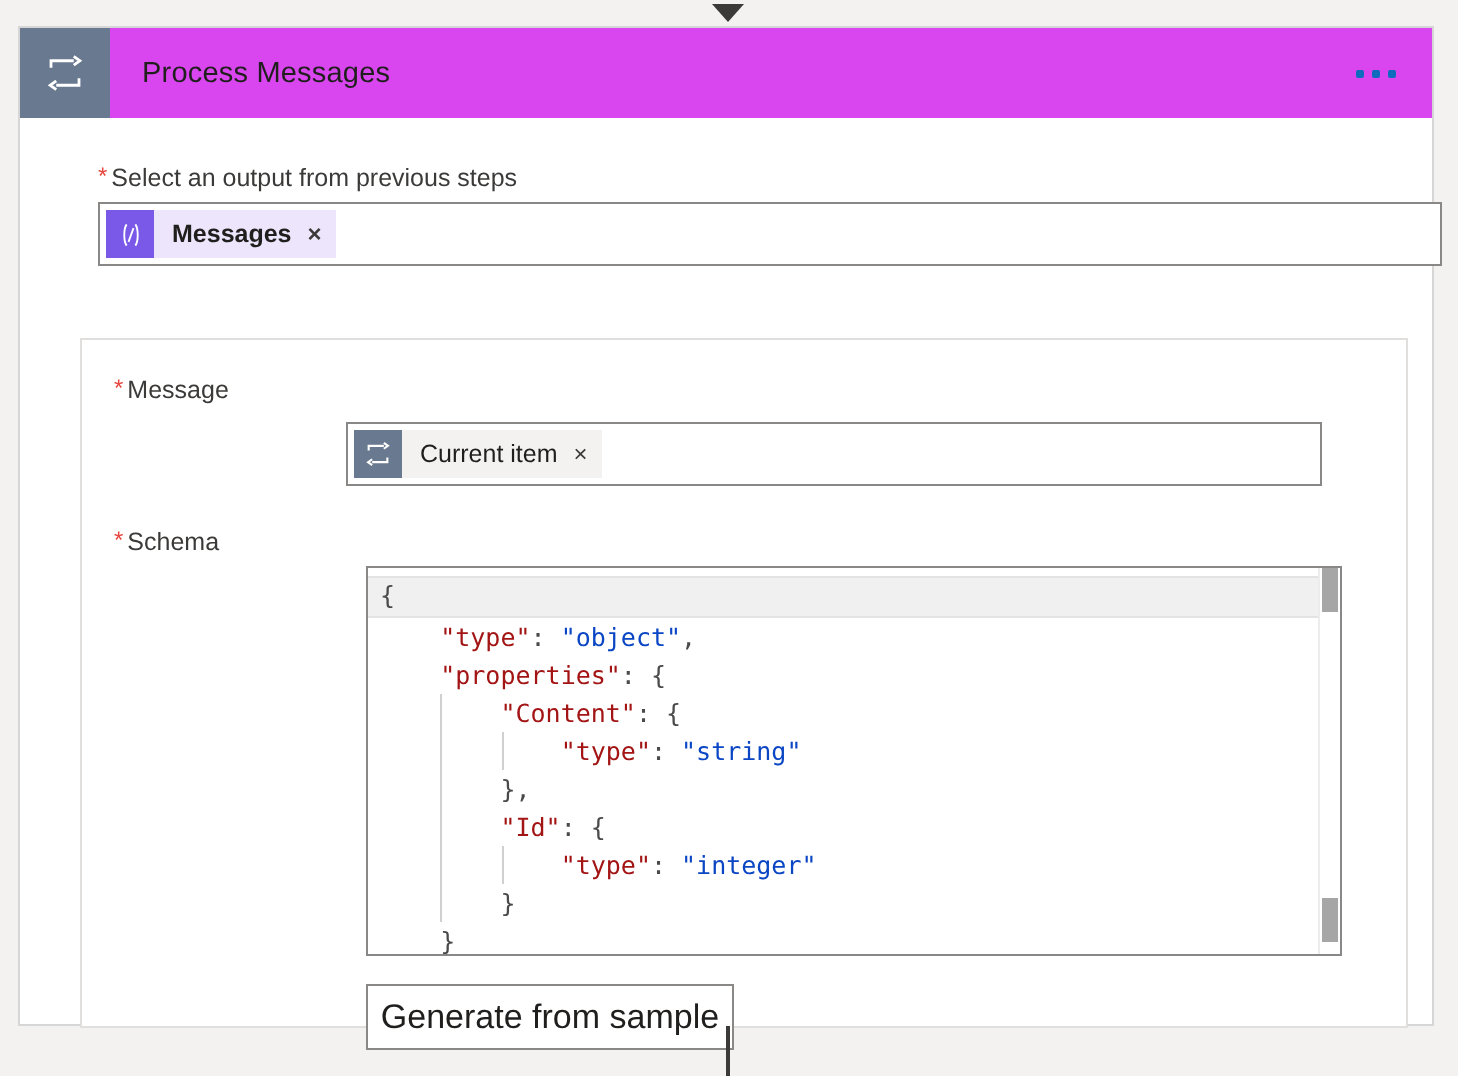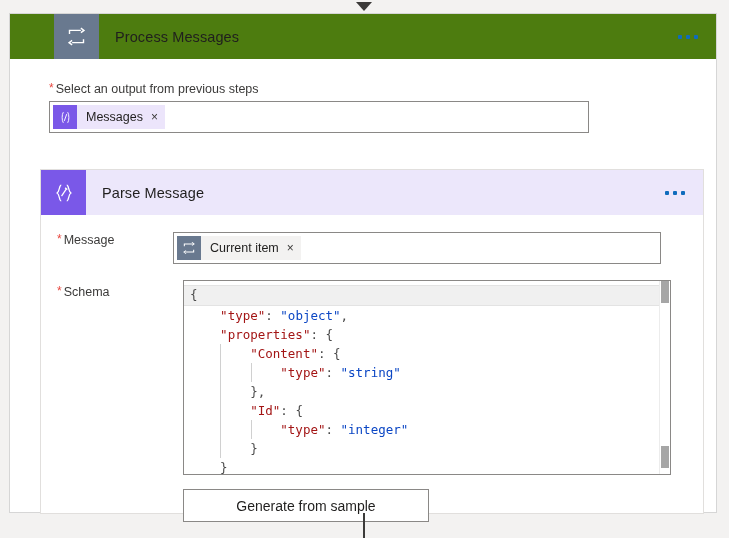--- a/index.html
+++ b/index.html
@@ -45,21 +45,21 @@
     box-sizing: border-box;
   }
 
   .card-header {
     display: flex;
     align-items: center;
     height: 45px;
     background: #eceff4;
     box-sizing: border-box;
   }
-  .card-header.outer { background: #4d7c0f; padding-left: 44px; }
+  .card-header.outer { background: #d946ef; }
 
   .hdr-icon-box {
     width: 45px;
     height: 45px;
     flex: 0 0 45px;
     display: flex;
     align-items: center;
     justify-content: center;
   }
   .hdr-icon-box.loop { background: #69798f; }
@@ -110,21 +110,21 @@
 
   .token-input {
     height: 32px;
     border: 1px solid #8a8886;
     background: #ffffff;
     display: flex;
     align-items: center;
     padding: 0 3px;
     box-sizing: border-box;
   }
-  .token-input.wide { width: 540px; }
+  .token-input.wide { width: 672px; font-weight: bold; }
 
   
   .token {
     display: inline-flex;
     align-items: center;
     height: 24px;
     max-width: 100%;
   }
   .token-icon {
     width: 24px; height: 24px;
@@ -185,21 +185,21 @@
   }
   .row-label {
     width: 132px;
     flex: 0 0 132px;
     padding-left: 16px;
     box-sizing: border-box;
     font-size: 12.5px;
     color: #3b3a39;
     white-space: nowrap;
   }
-  .row-content { flex: 1 1 auto; }
+  .row-content { flex: 1 1 auto; margin-top: 24px; }
 
   .row-content .token-input.content-field {
     width: 488px;
     height: 32px;
   }
 
   
   .code-editor {
     width: 488px;
     height: 195px;
@@ -258,26 +258,26 @@
     position: absolute;
     left: 1px;
     width: 8px;
     background: #a6a6a6;
   }
   .sb-thumb.top { top: 0; height: 22px; }
   .sb-thumb.bottom { bottom: 6px; height: 22px; }
 
   
   .gen-btn {
-    width: 246px;
+    width: 184px;
     height: 33px;
     border: 1px solid #8a8886;
     background: #ffffff;
     font-family: "Liberation Sans", sans-serif;
-    font-size: 14px;
+    font-size: 17px;
     color: #201f1e;
     cursor: pointer;
     display: flex;
     align-items: center;
     justify-content: center;
   }
 
   
   .bottom-connector {
     position: absolute;
@@ -334,37 +334,20 @@
         <span class="token-body lav">
           <span class="token-text">Messages</span>
           <span class="token-x">×</span>
         </span>
       </span>
     </div>
   </div>
 
   <div class="inner-card">
 
-    <div class="card-header inner">
-      <div class="hdr-icon-box json">
-        <svg width="22" height="22" viewBox="0 0 24 24" fill="none" stroke="#ffffff" stroke-width="1.4">
-          <path d="M9 3.5 C6.5 3.5 7.5 10.3 4.5 12 C7.5 13.7 6.5 20.5 9 20.5"></path>
-          <path d="M15 3.5 C17.5 3.5 16.5 10.3 19.5 12 C16.5 13.7 17.5 20.5 15 20.5"></path>
-          <path d="M14.6 7.6 L9.3 15.4"></path>
-          <path d="M13.2 6.4 L15.6 8.2"></path>
-        </svg>
-      </div>
-      <div class="hdr-title">Parse Message</div>
-      <div class="hdr-spacer"></div>
-      <div class="ellipsis">
-        <i></i>
-        <i></i>
-        <i></i>
-      </div>
-    </div>
 
     <div class="inner-body">
 
       <div class="inner-row" style="margin-top:17px;">
         <div class="row-label">
           <span class="req-star">*</span><span>Message</span>
         </div>
         <div class="row-content">
           <div class="token-input content-field">
             <span class="token">

